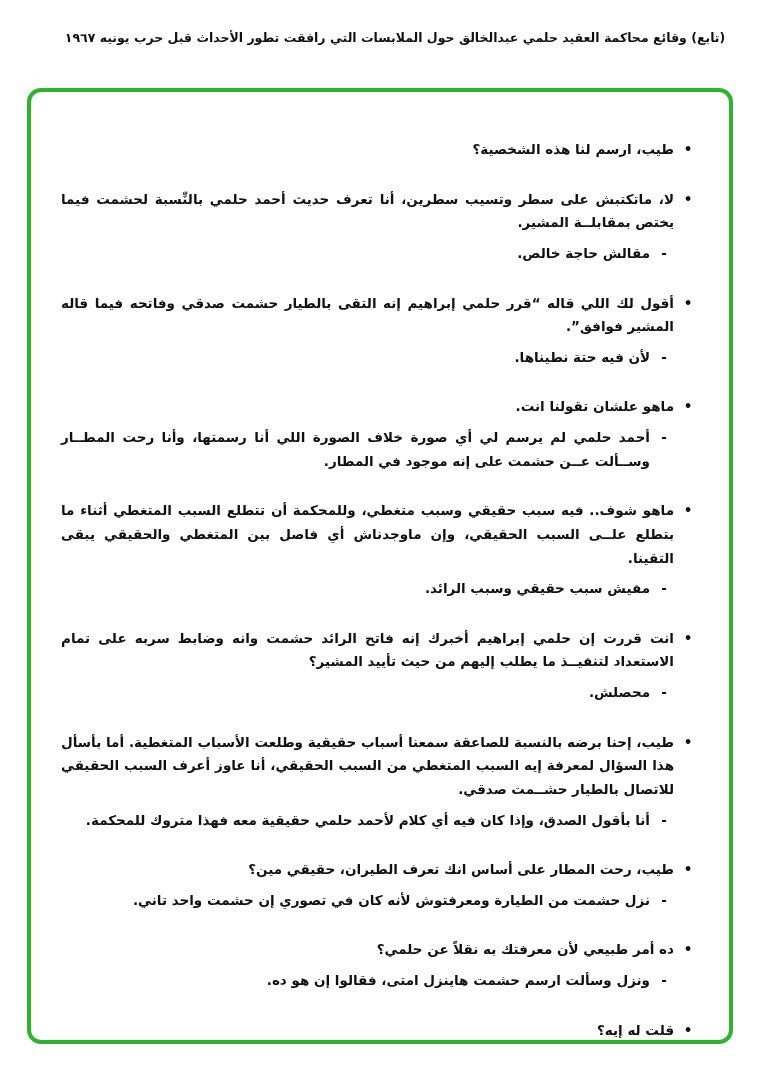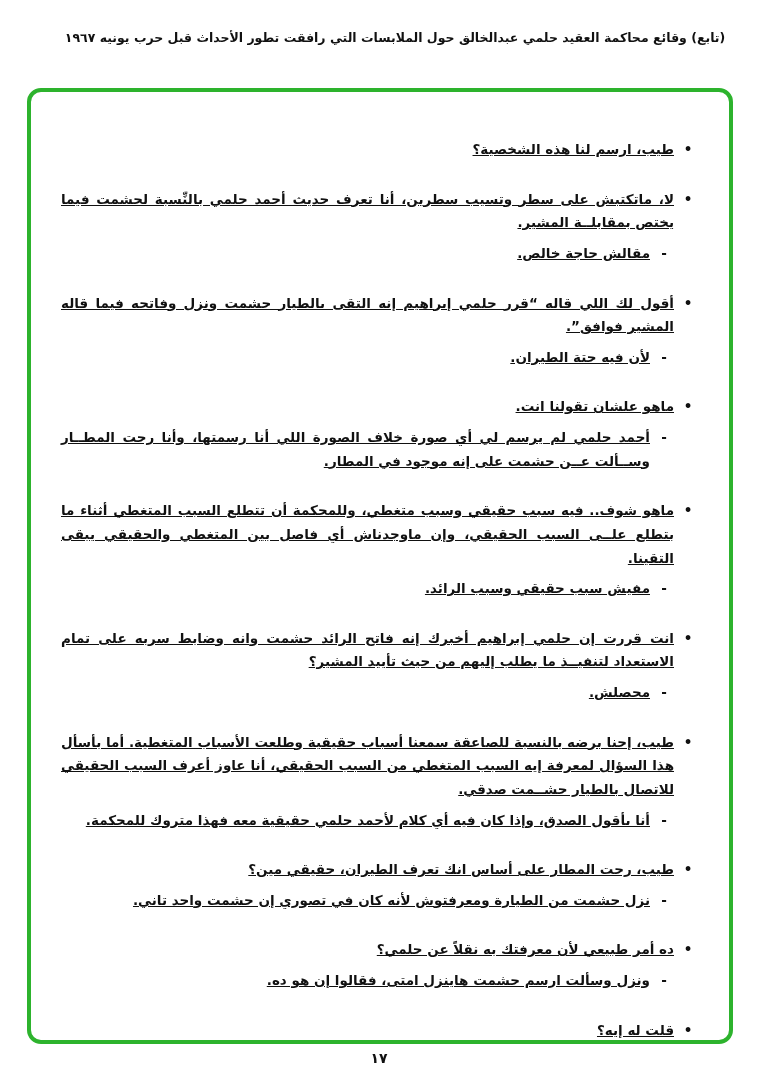--- a/index.html
+++ b/index.html
@@ -53,21 +53,20 @@
   }
   .item .marker {
     flex: 0 0 auto;
     width: 10px;
     text-align: center;
   }
   .item .text {
     flex: 1 1 auto;
     text-align: justify;
     text-justify: inter-word;
-    text-decoration: underline;
   }
   .item.q { padding-right: 14px; margin-top: 26px; }
   .item.a { padding-right: 38px; margin-top: 7px; }
   .item.q:first-child { margin-top: 0; }
   .footer {
     position: absolute;
     left: 0;
     right: 0;
     top: 1050px;
     text-align: center;
@@ -92,25 +91,25 @@
         <div class="item q">
           <span class="marker">•</span>
           <span class="text">لا، ماتكتبش على سطر وتسيب سطرين، أنا تعرف حديث أحمد حلمي بالنِّسبة لحشمت فيما يختص بمقابلــة المشير.</span>
         </div>
         <div class="item a">
           <span class="marker">-</span>
           <span class="text">مقالش حاجة خالص.</span>
         </div>
         <div class="item q">
           <span class="marker">•</span>
-          <span class="text">أقول لك اللي قاله “قرر حلمي إبراهيم إنه التقى بالطيار حشمت ونزل وفاتحه فيما قاله المشير فوافق”.</span>
+          <span class="text">أقول لك اللي قاله “قرر حلمي إبراهيم إنه التقى بالطيار حشمت صدقي وفاتحه فيما قاله المشير فوافق”.</span>
         </div>
         <div class="item a">
           <span class="marker">-</span>
-          <span class="text">لأن فيه حتة الطيران.</span>
+          <span class="text">لأن فيه حتة نطيناها.</span>
         </div>
         <div class="item q">
           <span class="marker">•</span>
           <span class="text">ماهو علشان تقولنا انت.</span>
         </div>
         <div class="item a">
           <span class="marker">-</span>
           <span class="text">أحمد حلمي لم يرسم لي أي صورة خلاف الصورة اللي أنا رسمتها، وأنا رحت المطــار وســألت عــن حشمت على إنه موجود في المطار.</span>
         </div>
         <div class="item q">
@@ -153,15 +152,14 @@
           <span class="marker">-</span>
           <span class="text">ونزل وسألت ارسم حشمت هاينزل امتى، فقالوا إن هو ده.</span>
         </div>
         <div class="item q">
           <span class="marker">•</span>
           <span class="text">قلت له إيه؟</span>
         </div>
       </div>
   </div>
 
-  <div class="footer">١٧</div>
 
 </div>
 
 </body></html>

